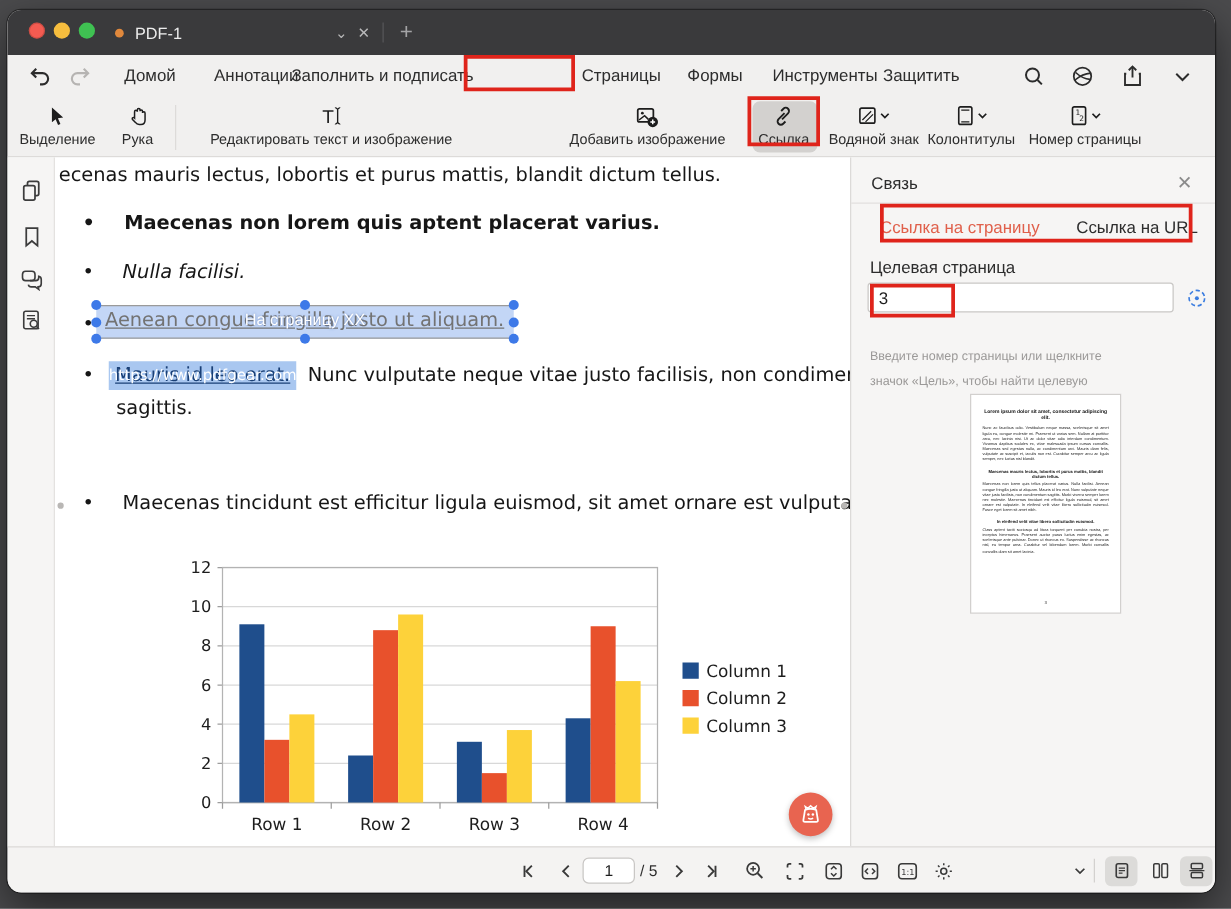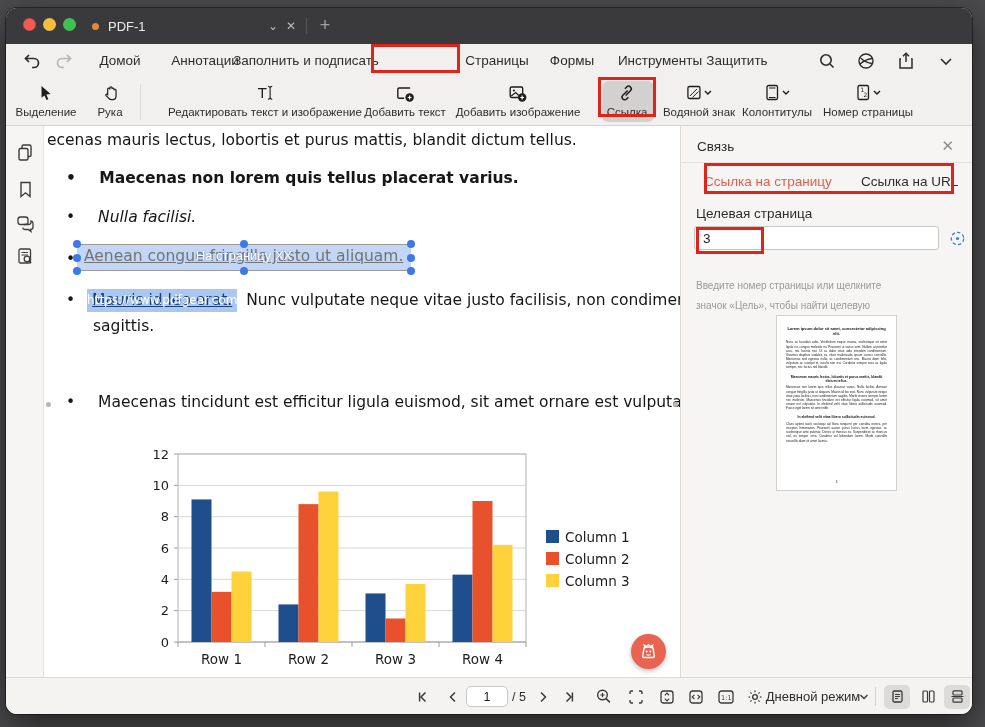--- a/index.html
+++ b/index.html
@@ -199,30 +199,20 @@
     <div class="tgroup" style="left:259px">
       <div class="ticon">
         <svg viewBox="0 0 26 20">
             <text x="6" y="15" font-size="14" font-family="DejaVu Sans" fill="#1d1d1d">T</text>
             <path d="M18 4.5 q1.5-1.5 2-1 M18 4.5 v10.5 M18 15 q1.5 1.5 2 1 M18 4.5 q-1.5-1.5-2-1 M18 15 q-1.5 1.5-2 1" fill="none" stroke="#1d1d1d" stroke-width="1.1"></path>
           </svg>
       </div>
       <div class="tlabel">Редактировать текст и изображение</div>
     </div>
 
-    <div class="tgroup" style="left:399px">
-      <div class="ticon">
-        <svg viewBox="0 0 22 20">
-            <path d="M16 5 H5 q-1.3 0-1.3 1.3 V14 q0 1.3 1.3 1.3 h5" fill="none" stroke="#1d1d1d" stroke-width="1.4"></path>
-            <circle cx="15.5" cy="14.5" r="4.2" fill="#1d1d1d"></circle>
-            <path d="M15.5 12.6 v3.8 M13.6 14.5 h3.8" stroke="#fff" stroke-width="1.2"></path>
-          </svg>
-      </div>
-      <div class="tlabel">Добавить текст</div>
-    </div>
 
     <div class="tgroup" style="left:512px">
       <div class="ticon">
         <svg viewBox="0 0 22 20">
             <rect x="3.5" y="4" width="12.5" height="10.5" rx="1.4" fill="none" stroke="#1d1d1d" stroke-width="1.4"></rect>
             <circle cx="7.2" cy="7.5" r="1.1" fill="#1d1d1d"></circle>
             <path d="M4.5 13 L9 9.5 L12 12.5" fill="none" stroke="#1d1d1d" stroke-width="1.2"></path>
             <circle cx="15.5" cy="14.5" r="4.2" fill="#1d1d1d"></circle>
             <path d="M15.5 12.6 v3.8 M13.6 14.5 h3.8" stroke="#fff" stroke-width="1.2"></path>
           </svg>
@@ -302,21 +292,21 @@
             <line x1="14" y1="15" x2="16.2" y2="17.2" stroke="#3c3c3c" stroke-width="1.3"></line>
           </svg>
       </span>
     </div>
 
     <div class="docarea">
       <div class="dtext" style="left:3px; top:5px">ecenas mauris lectus, lobortis et purus mattis, blandit dictum tellus.</div>
 
       <div class="brow bold" style="left:22px; top:43px">
         <span>•</span>
-        <span style="padding-left:18px">Maecenas non lorem quis tellus placerat varius.</span>
+        <span style="padding-left:18px">Maecenas non lorem quis aptent placerat varius.</span>
       </div>
 
       <div class="brow ital" style="left:22px; top:82px">
         <span style="font-style:normal">•</span>
         <span style="padding-left:18px">Nulla facilisi.</span>
       </div>
 
       <div class="brow" style="left:22px; top:124px">
         <span>•</span>
       </div>
@@ -513,21 +503,20 @@
             <line x1="8" y1="12.8" x2="8" y2="14.5"></line>
             <line x1="1.5" y1="8" x2="3.2" y2="8"></line>
             <line x1="12.8" y1="8" x2="14.5" y2="8"></line>
             <line x1="3.4" y1="3.4" x2="4.6" y2="4.6"></line>
             <line x1="11.4" y1="11.4" x2="12.6" y2="12.6"></line>
             <line x1="3.4" y1="12.6" x2="4.6" y2="11.4"></line>
             <line x1="11.4" y1="4.6" x2="12.6" y2="3.4"></line>
           </g>
         </svg>
     </span>
-    <span class="sitem mode-label" style="left:807px">Дневной режим</span>
     <span class="sitem" style="left:858px">
       <svg width="12" height="12" viewBox="0 0 12 12">
           <path d="M2.5 4 L6 7.5 L9.5 4" fill="none" stroke="#3a3a3a" stroke-width="1.4"></path>
         </svg>
     </span>
     <span class="s-divider"></span>
     <span class="sitem" style="left:891px">
       <span class="viewbtn on">
           <svg width="15" height="15" viewBox="0 0 15 15">
             <rect x="3" y="2" width="9" height="11" rx="1.5" fill="none" stroke="#3a3a3a" stroke-width="1.3"></rect>

